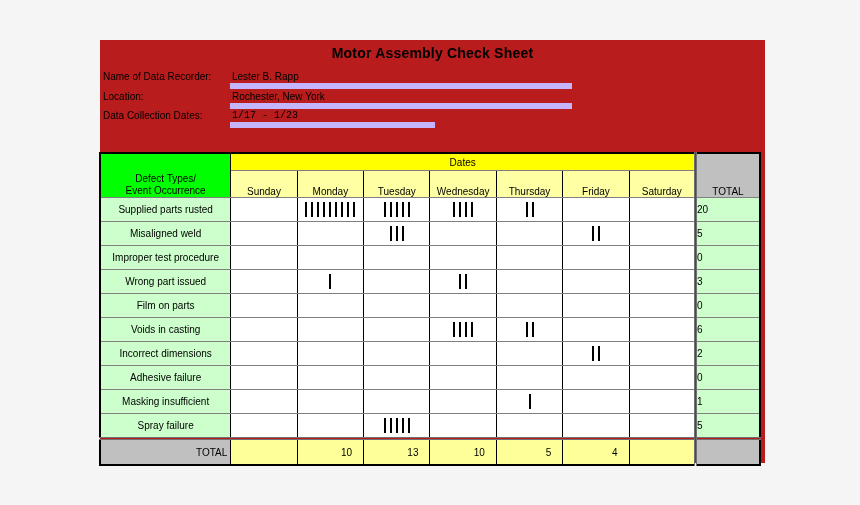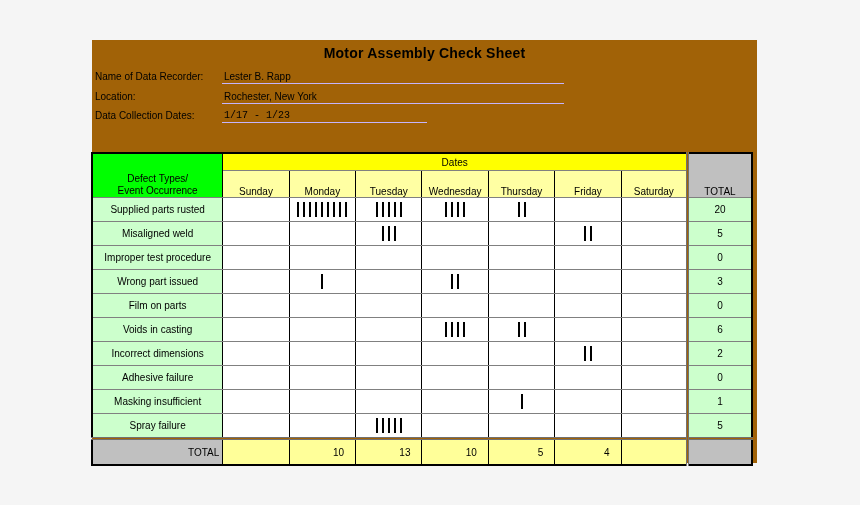--- a/index.html
+++ b/index.html
@@ -1,36 +1,36 @@
 <!DOCTYPE html>
 <html><head>
 <meta charset="utf-8">
 <style>
   html,body{margin:0;padding:0;}
   body{background:#f5f5f5;font-family:"Liberation Sans",sans-serif;color:#000;}
   .page{position:relative;width:860px;height:505px;background:#f5f5f5;overflow:hidden;}
-  .sheet{position:absolute;left:92px;top:40px;width:665px;height:423px;background:#a16207;}
+  .sheet{position:absolute;left:100px;top:40px;width:665px;height:423px;background:#b91c1c;}
   .title{margin-top:5px;text-align:center;font-size:14px;font-weight:bold;letter-spacing:.2px;}
   .fields{margin-top:10px;margin-left:3px;}
   .field-row{display:flex;align-items:flex-start;height:19.5px;}
   .field-label{width:127px;font-size:10px;padding-bottom:2px;flex:none;}
-  .field-value{font-size:10px;border-bottom:1px solid #c4b5fd;padding:0 0 1px 2px;box-sizing:border-box;}
+  .field-value{font-size:10px;border-bottom:6px solid #c4b5fd;padding:0 0 1px 2px;box-sizing:border-box;}
   .w-long{width:342px;}
   .w-short{width:205px;font-family:Liberation Mono, monospace;}
 
   table.check{position:absolute;left:-1px;top:112px;border-collapse:collapse;table-layout:fixed;width:662px;border:2px solid #000;font-size:10px;}
   table.check td,table.check th{padding:0;font-weight:normal;border:1px solid;border-color:#808080 #000;overflow:hidden;}
   .corner{background:#00ff00;text-align:center;vertical-align:bottom;padding-bottom:3px;line-height:12px;}
   .dates-bar{background:#ffff00;height:16px;text-align:center;}
   .day-th{background:#ffffa3;height:26px;vertical-align:bottom;text-align:center;padding-bottom:3px;margin-left:17px;}
   .total-th{background:#c0c0c0;text-align:center;vertical-align:bottom;padding-bottom:4px;border-left:3px double #707070 !important;}
   .rowlabel{background:#ccffcc;text-align:center;padding-right:2px;height:23px;}
   .tallycell{background:#ffffff;text-align:center;}
   .tick{display:inline-block;width:2px;height:15px;background:#000;margin:0 2px;vertical-align:middle;}
-  .rowtotal{background:#ccffcc;text-align:center;padding-right:3px;border-left:3px double #707070 !important;}
+  .rowtotal{background:#ccffcc;text-align:left;padding-right:3px;border-left:3px double #707070 !important;}
   .totalrow td{border-top:3px double #707070 !important;height:24px;}
   .totalrow .tlabel{background:#c0c0c0;text-align:right;padding-right:3px;}
   .totalrow .daytotal{background:#ffff99;text-align:right;padding-right:11px;}
   .totalrow .grand{background:#c0c0c0;border-left:3px double #707070 !important;}
 </style>
 </head>
 <body>
 
 <div class="page">
   <div class="sheet">

